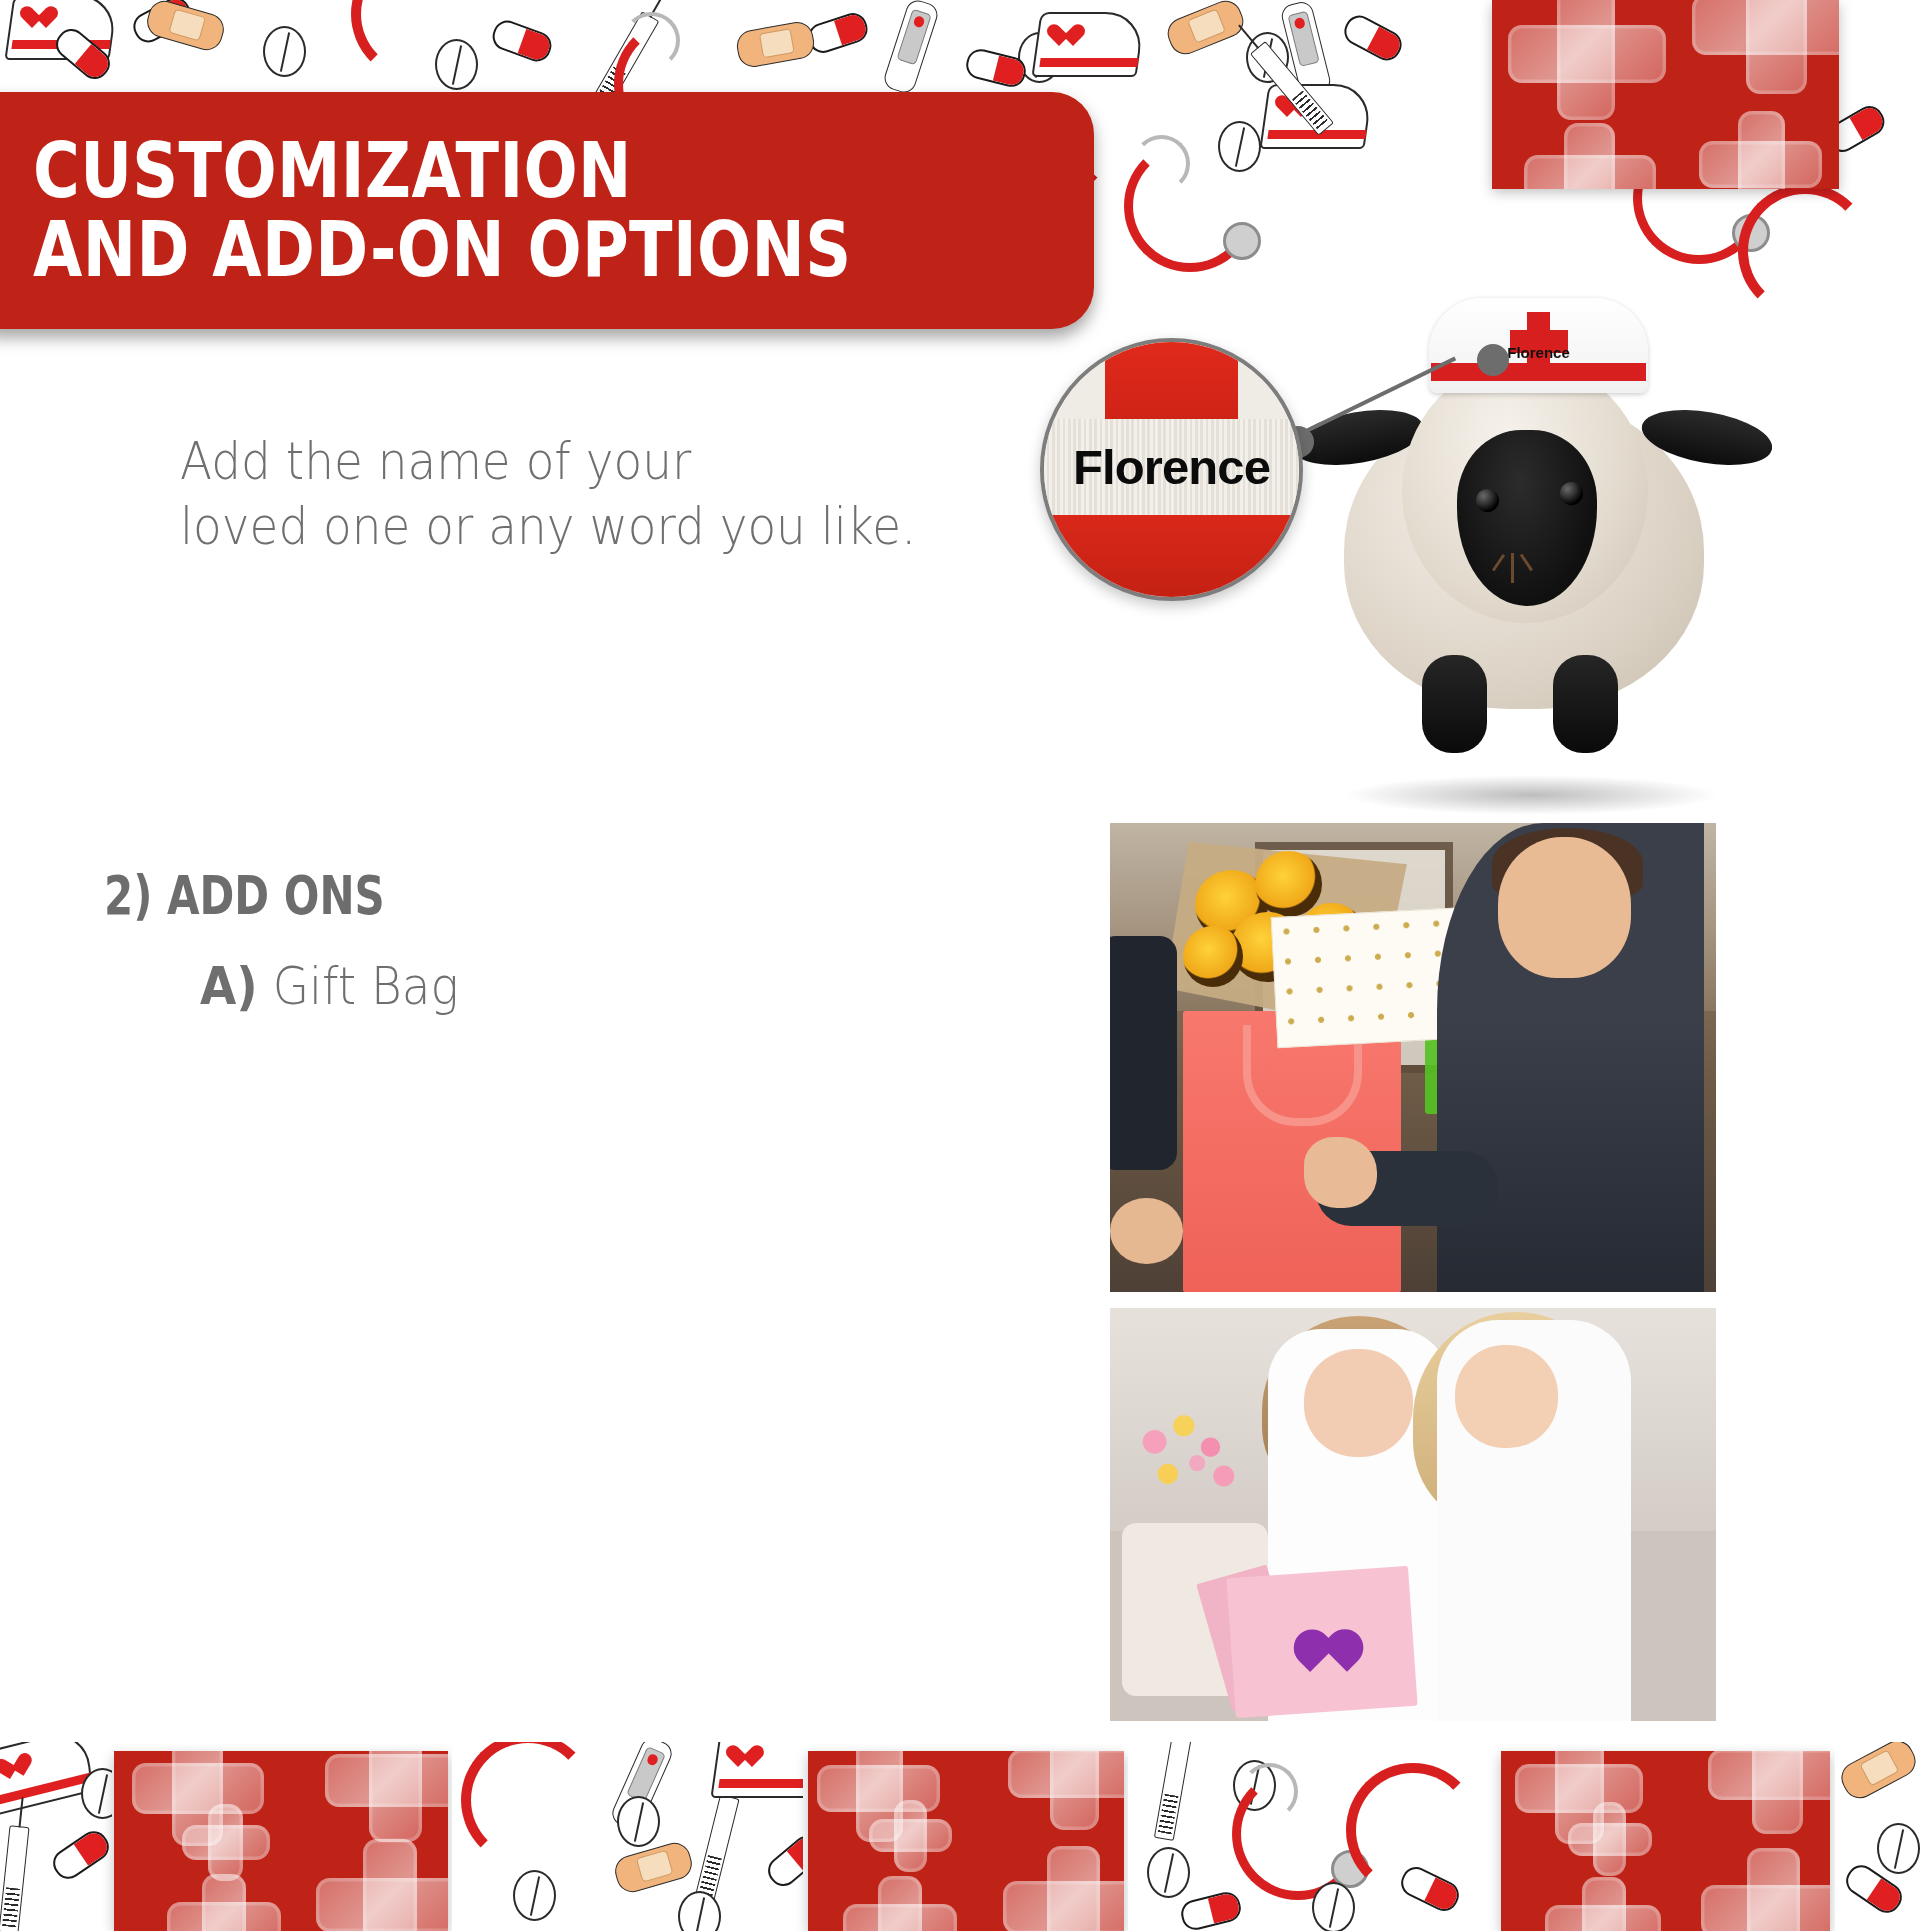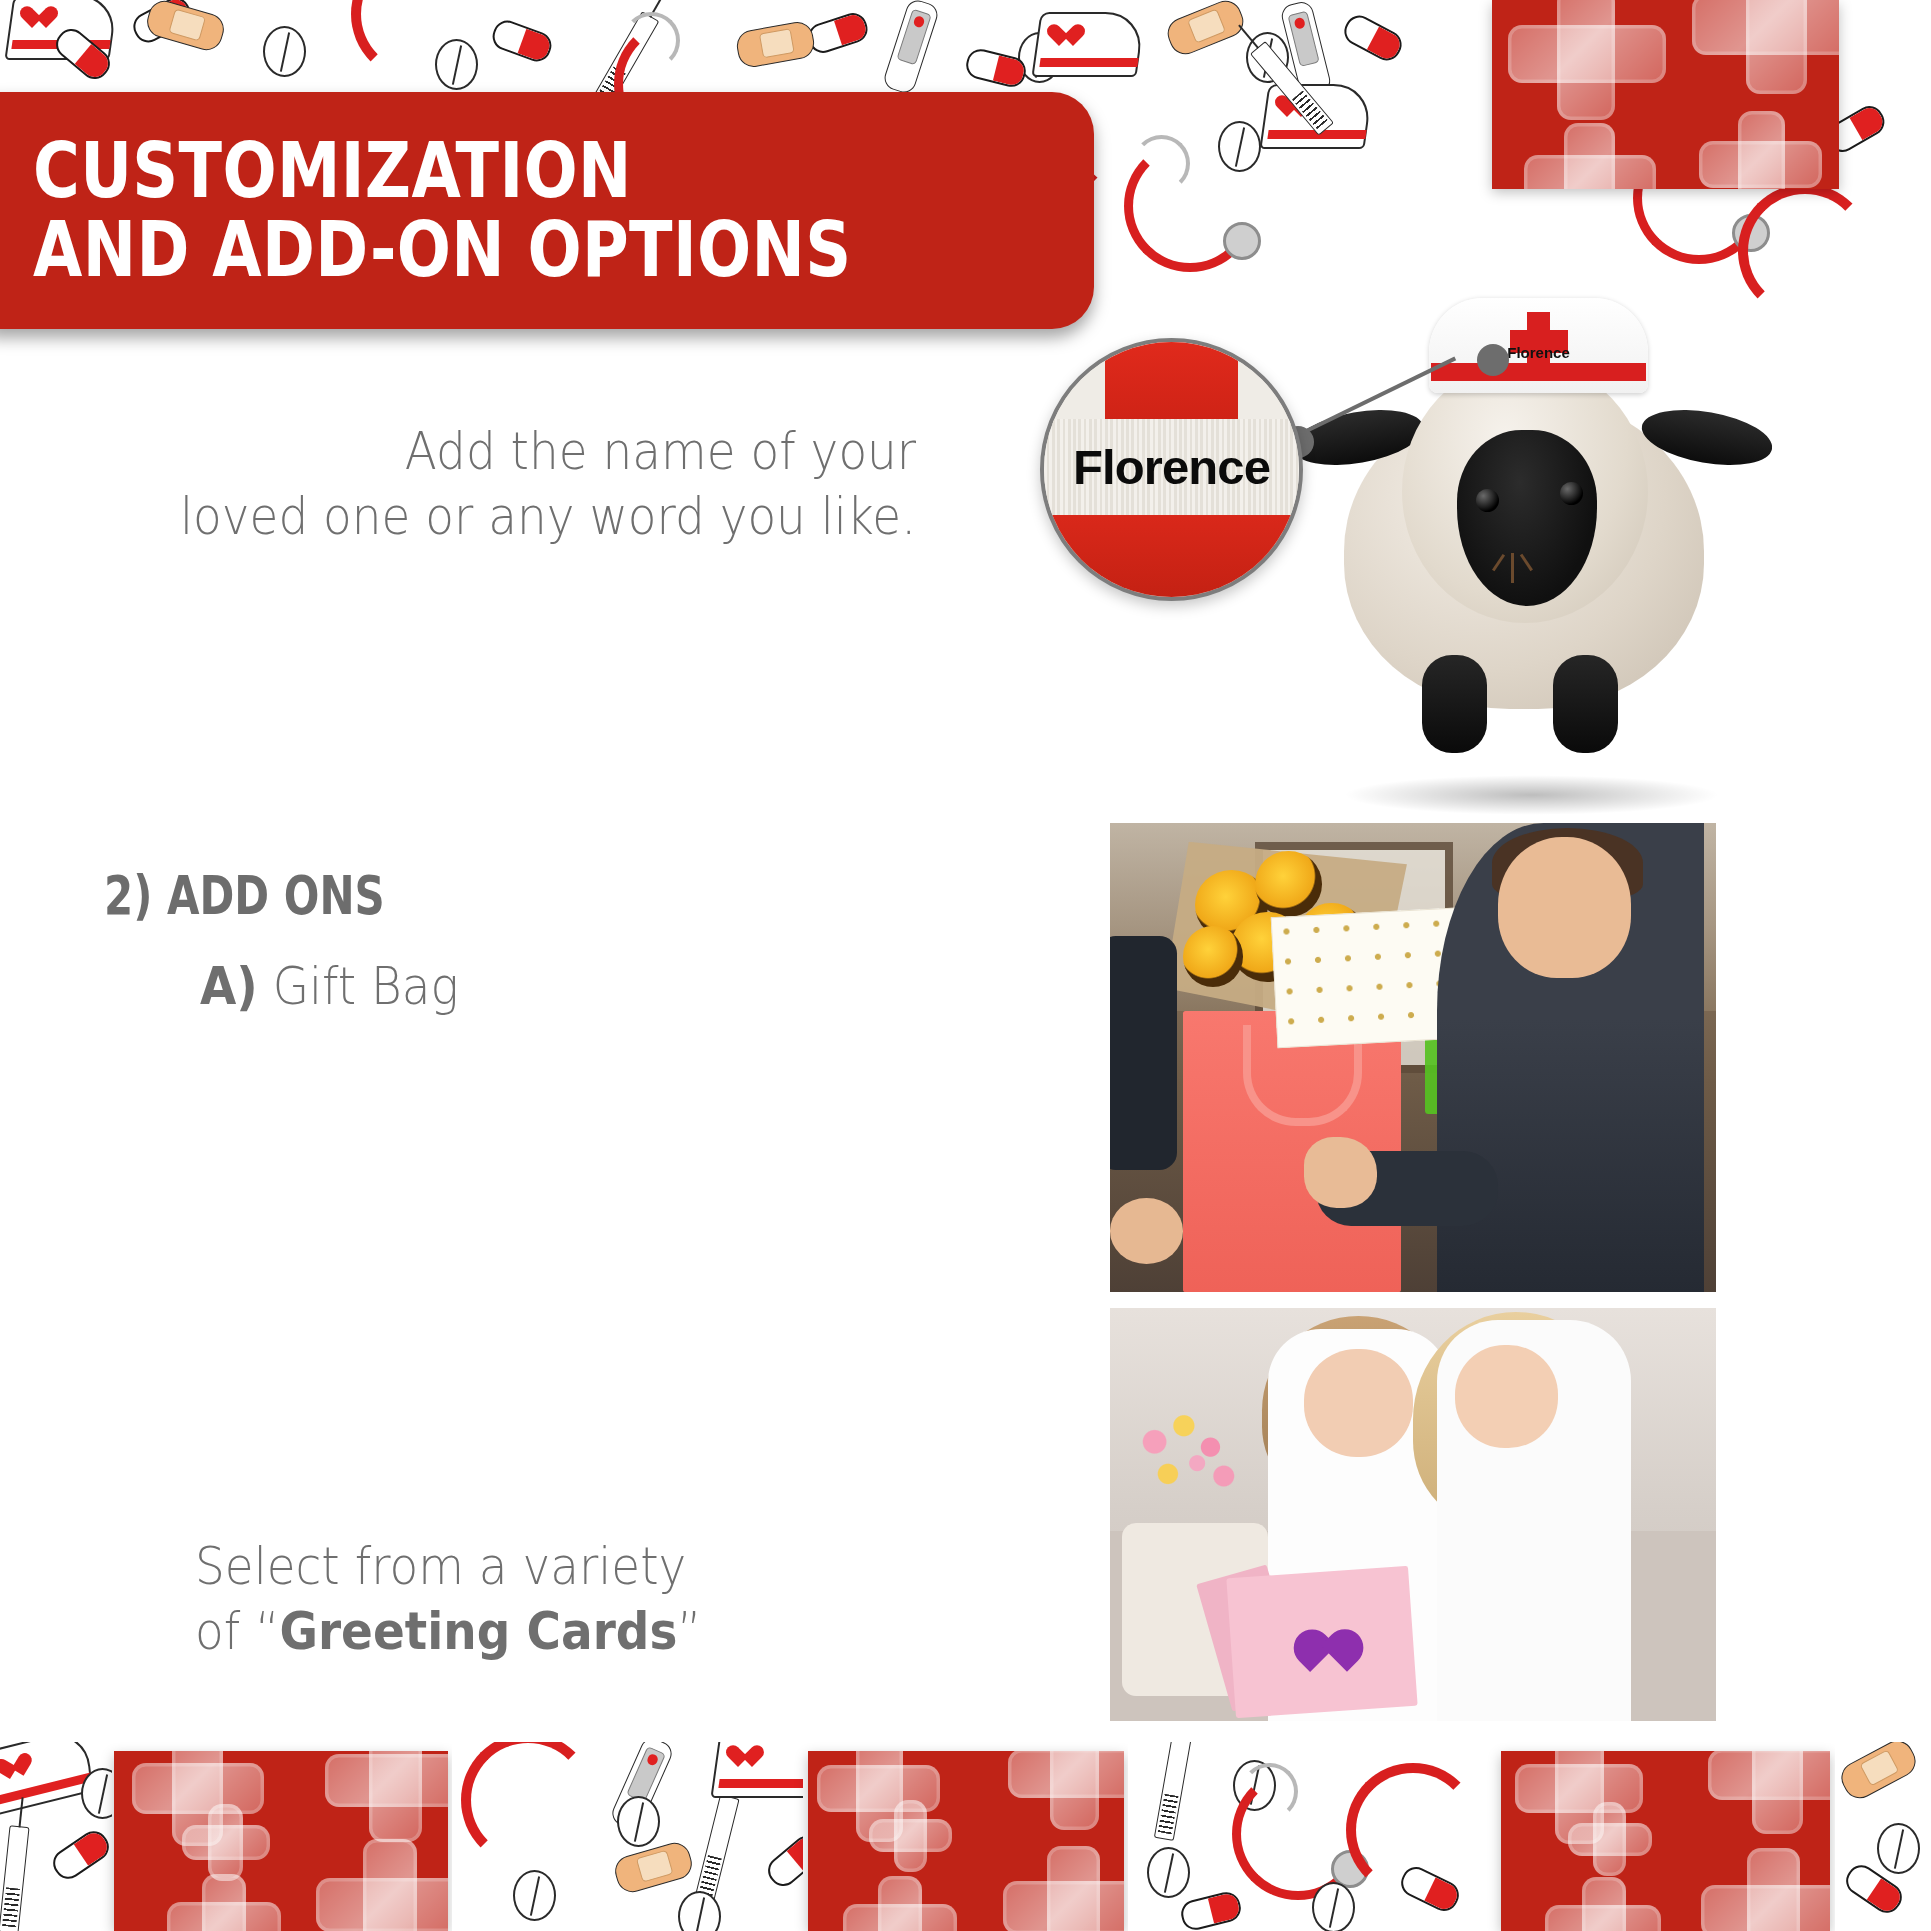--- a/index.html
+++ b/index.html
@@ -285,39 +285,33 @@
       <div class="v" style="left:39px;top:0;width:47px;height:107px;"></div>
       <div class="h" style="left:0;top:30px;width:123px;height:47px;"></div>
     </div>
   </div>
 
   <div class="banner">
     <h1>CUSTOMIZATION
 AND ADD-ON OPTIONS</h1>
   </div>
 
-  <div class="sec" style="left:180px;top:419px;text-align:right;">
+  <div class="sec" style="left:180px;top:429px;">
     <div class="sec-b">Add the name of your</div>
     <div class="sec-b">loved one or any word you like.</div>
   </div>
 
   <div class="sec" style="left:104px;top:821px;margin-top:48px;">
     <div class="sec-h">2) ADD ONS</div>
   </div>
   <div class="sec" style="left:200px;top:961px;">
     <div class="addon"><b>A)</b>
       <span>Gift Bag</span></div>
   </div>
 
-  <div class="sec" style="left:195px;top:1534px;">
-    <div class="sec-b">Select from a variety</div>
-    <div class="sec-b">
-      <span>of “</span><b>Greeting Cards</b><span>”</span>
-    </div>
-  </div>
 
   <div class="sheep-wrap">
     <div class="sheep-shadow"></div>
     <div class="sheep-body"></div>
     <div class="sheep-ear l"></div>
     <div class="sheep-ear r"></div>
     <div class="sheep-head"></div>
     <div class="sheep-face"></div>
     <div class="sheep-eye l"></div>
     <div class="sheep-eye r"></div>

